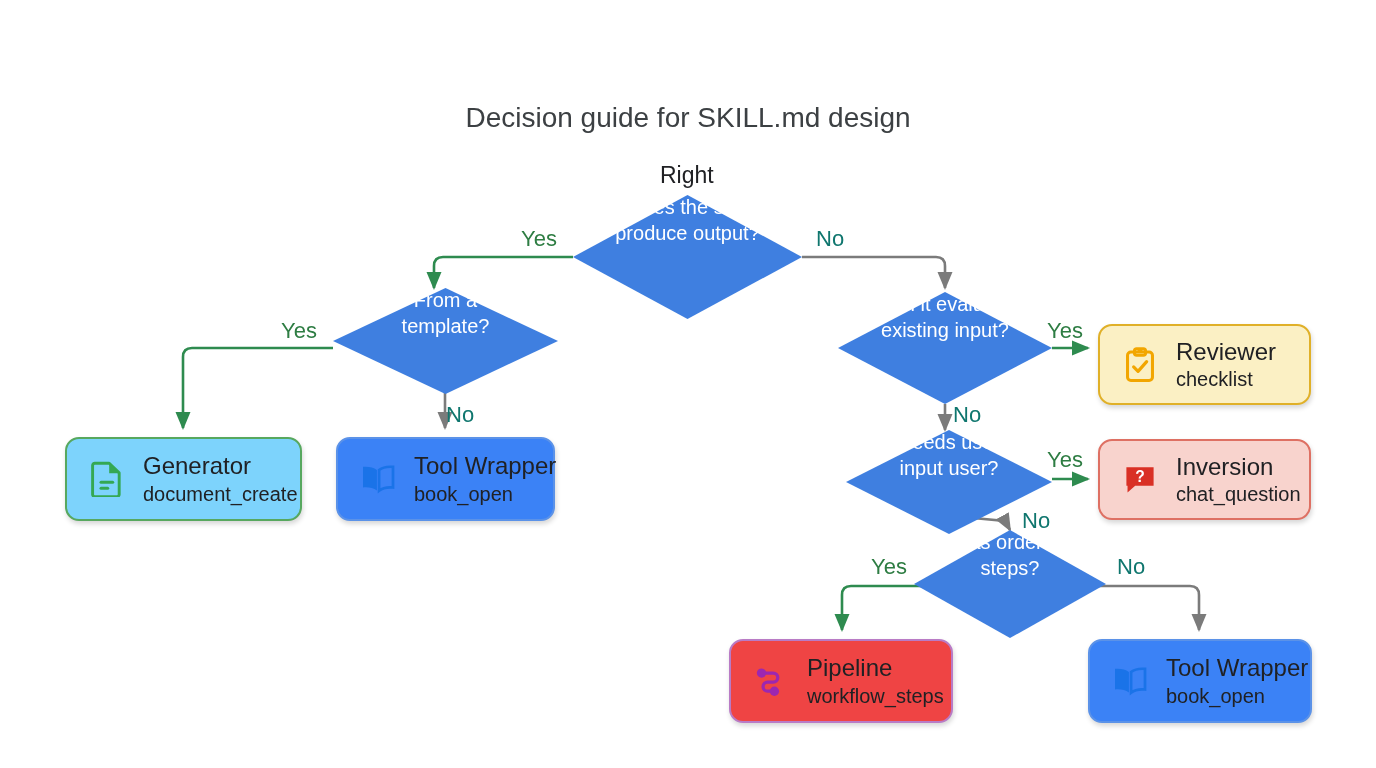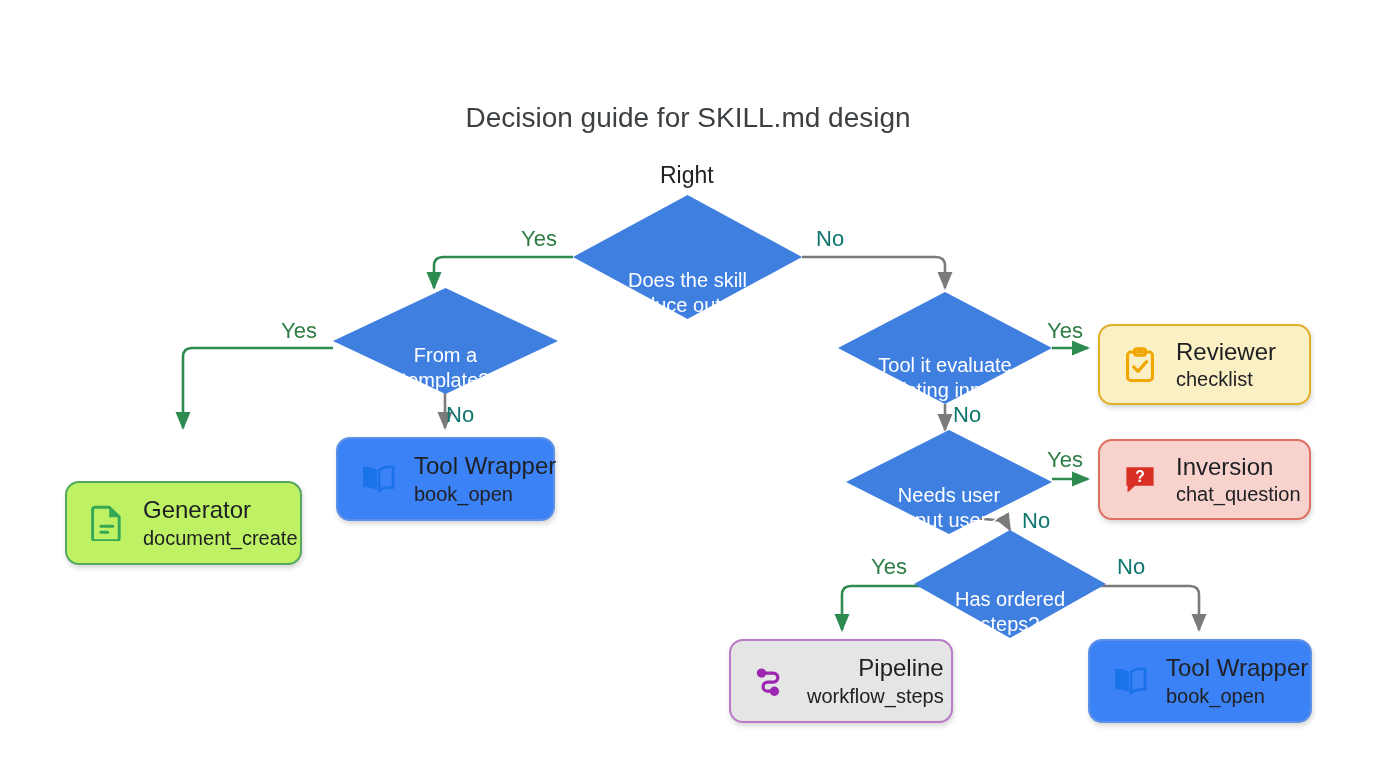--- a/index.html
+++ b/index.html
@@ -68,21 +68,21 @@
     white-space: nowrap;
     line-height: 1;
   }
   .edge-label.yes { color: #2e7d43; }
   .edge-label.no  { color: #0f766e; text-align: right; }
 
   
   .diamond {
     position: absolute;
     display: flex;
-    align-items: flex-end;
+    align-items: flex-start;
     justify-content: center;
   }
   .diamond .dshape {
     position: absolute;
     left: 0; top: 0;
     width: 100%; height: 100%;
     background: #3f7fe0;
     clip-path: polygon(50% 0%, 100% 50%, 50% 100%, 0% 50%);
     filter: drop-shadow(1px 3px 3px rgba(0,0,0,0.22));
   }
@@ -128,25 +128,25 @@
     white-space: nowrap;
   }
   .node-box .n-sub {
     font-size: 20px;
     color: #202124;
     line-height: 1.2;
     margin-top: 2px;
     white-space: nowrap;
   }
 
-  .box-green  { background: #bef264; border-color: #57a85f; margin-top: 44px; }
+  .box-green  { background: #7dd3fc; border-color: #57a85f; }
   .box-blue   { background: #3b82f6; border-color: #5b92e8; }
   .box-yellow { background: #fbf0c4; border-color: #e0b028; }
   .box-red    { background: #f8d3cd; border-color: #de7063; }
-  .box-purple { background: #e5e5e5; border-color: #b97bc6; text-align: right; }
+  .box-purple { background: #ef4444; border-color: #b97bc6; }
 </style>
 </head>
 <body>
 
 <div id="canvas">
 
   <div class="page-subtitle">Decision guide for SKILL.md design</div>
 
   <div class="start-label" style="left:660px; top:162px;">Right</div>
 

